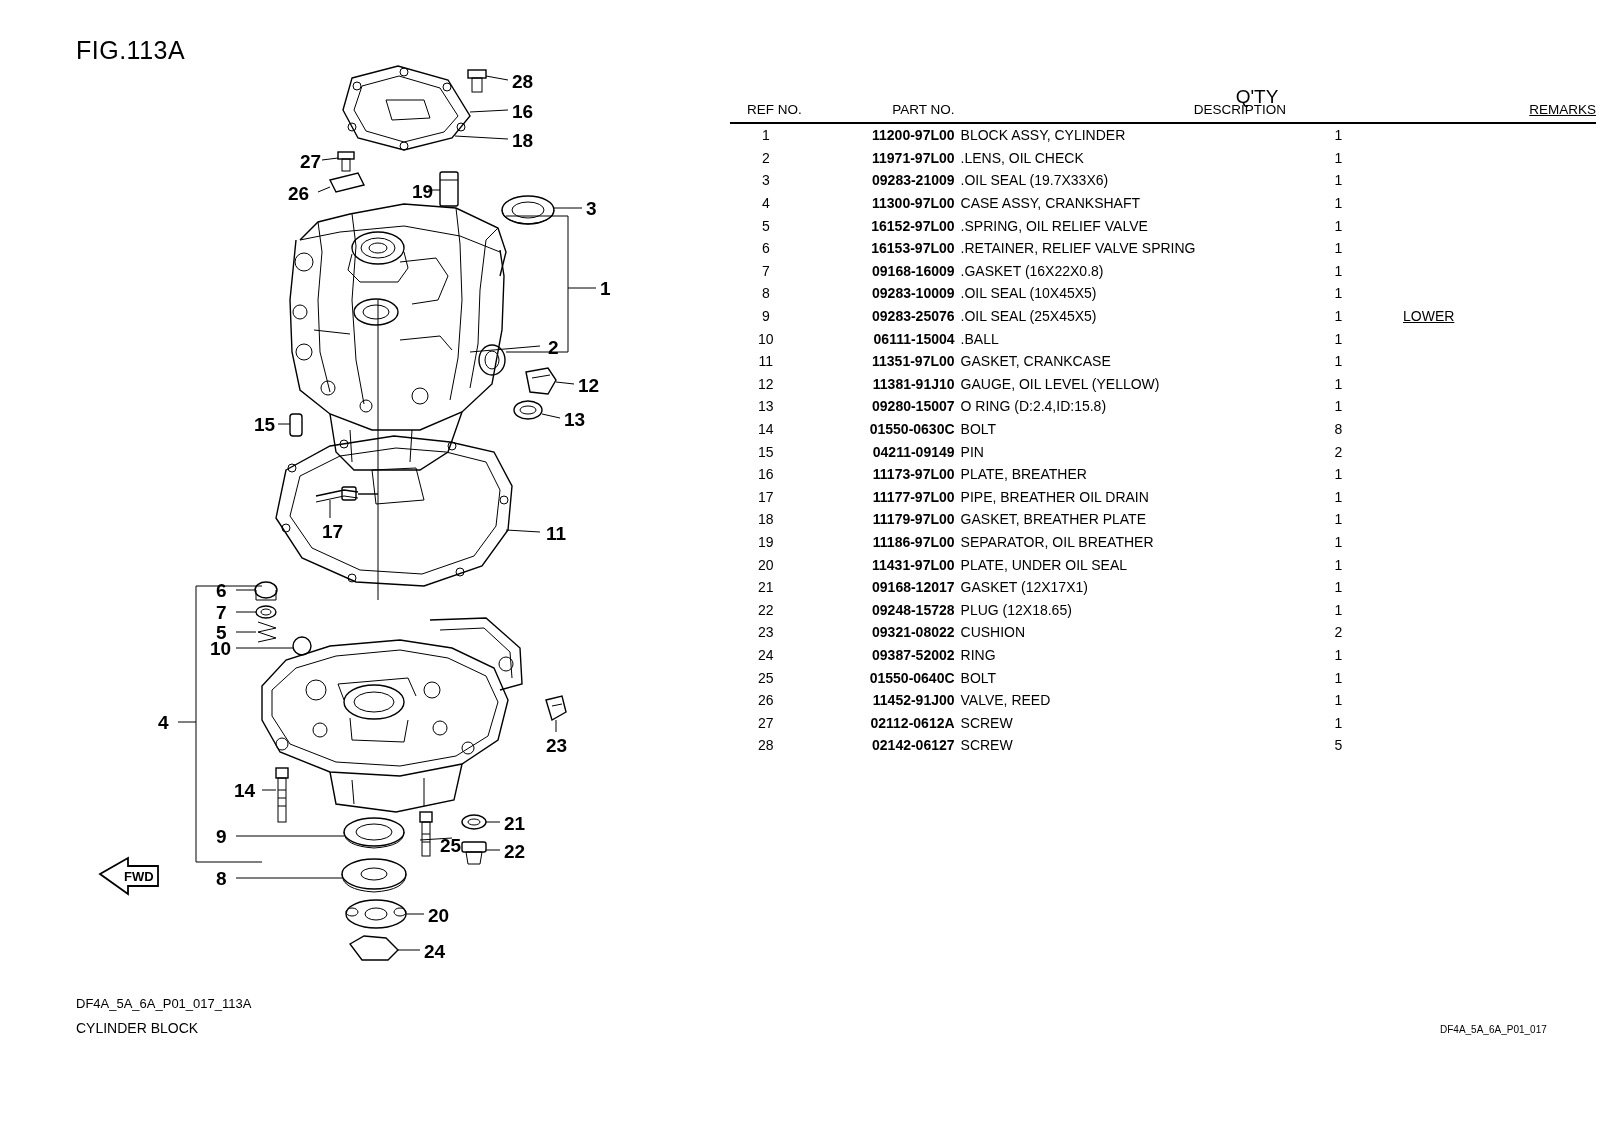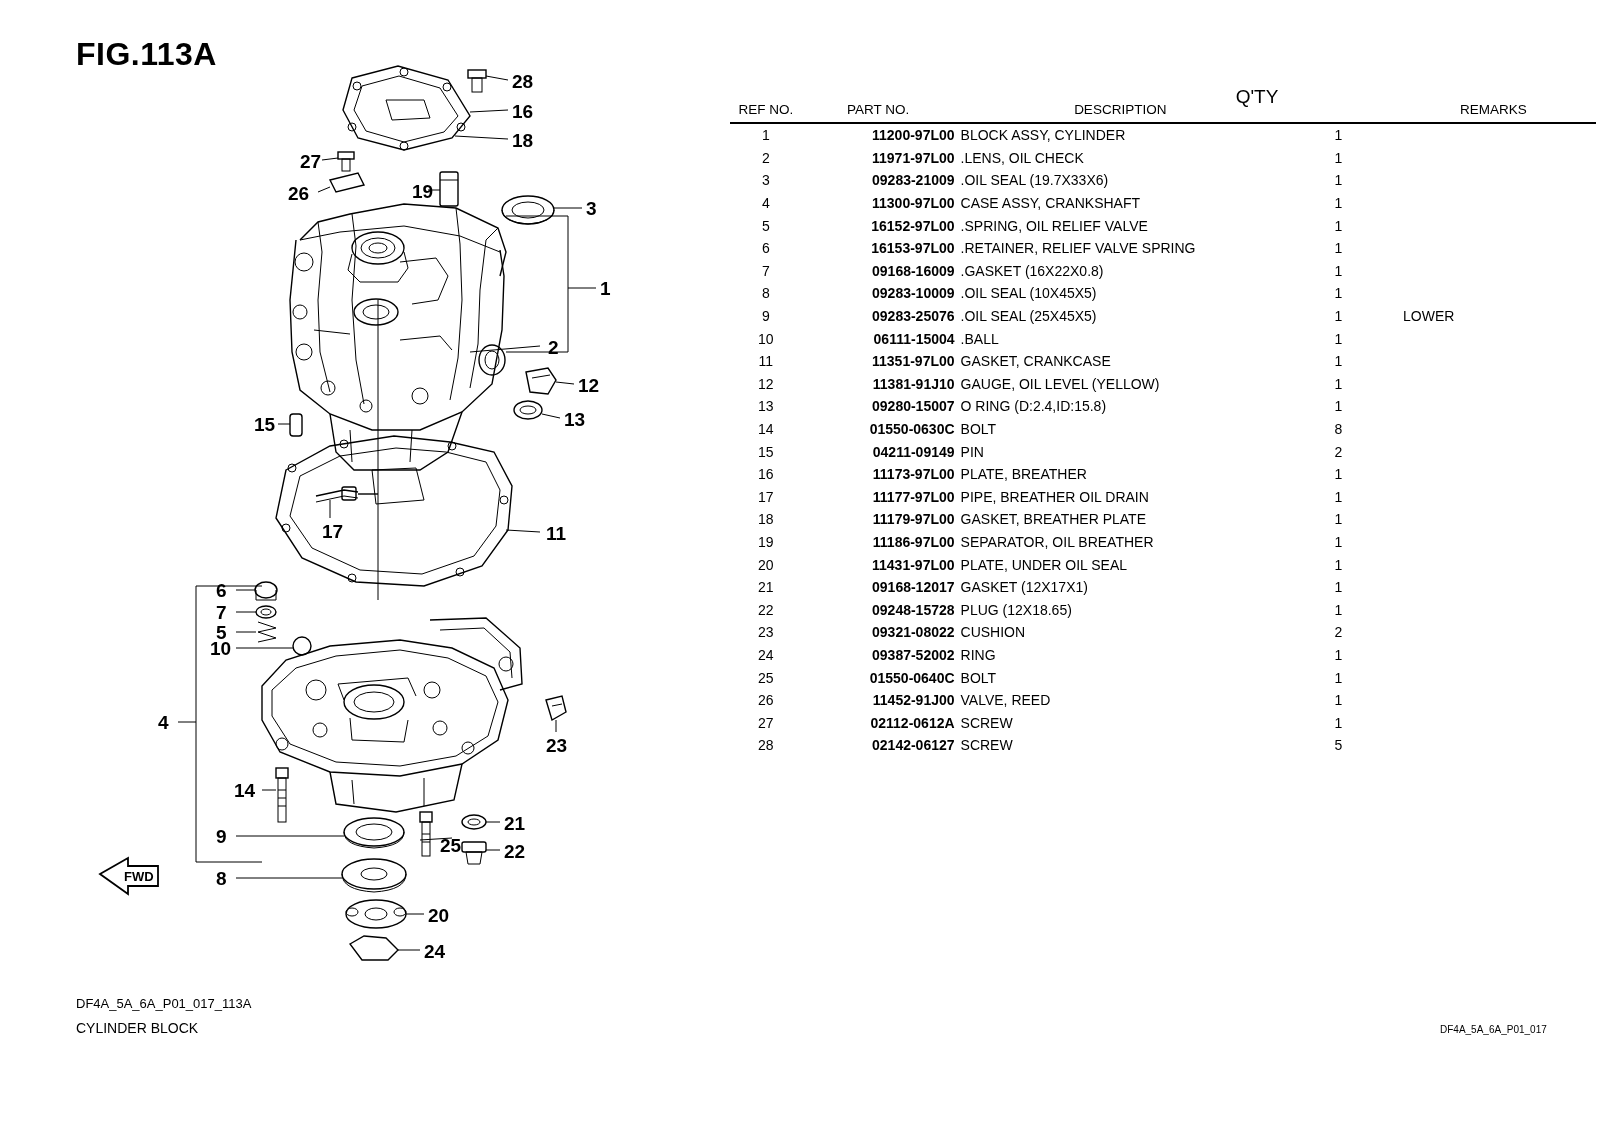--- a/index.html
+++ b/index.html
@@ -21,22 +21,22 @@
 
   
   #figure-panel {
     position: absolute;
     left: 0; top: 0;
     width: 730px; height: 1125px;
   }
   #figure-title {
     position: absolute;
     left: 76px; top: 36px;
-    font-size: 32px;
-    font-weight: bold;
+    font-size: 25px;
+    font-weight: normal;
     letter-spacing: 0.5px;
   }
   #figure-svg {
     position: absolute;
     left: 0; top: 0;
   }
   #fig-footer-code {
     position: absolute;
     left: 76px; top: 996px;
     font-size: 13px;
@@ -72,34 +72,35 @@
     left: 0px; top: 100px;
     width: 866px;
     border-collapse: collapse;
     font-size: 14px;
   }
   #parts-table thead th {
     font-weight: normal;
     font-size: 13.5px;
     padding: 2px 0 5px 0;
     vertical-align: bottom;
+    text-align: right;
   }
   #parts-table thead tr {
     border-bottom: 2px solid #000;
   }
   #parts-table td {
     padding: 3.3px 0;
     vertical-align: top;
     white-space: nowrap;
   }
   .col-ref   { width: 74px;  text-align: center; }
   .col-part  { width: 150px; text-align: right; padding-left: 6px !important; }
   .col-desc  { width: 330px; text-align: left; padding-left: 6px !important; }
   .col-qty   { width: 110px; text-align: center; }
-  .col-rem   { width: 200px; text-align: left; padding-left: 12px !important; }
+  .col-rem   { width: 200px; text-align: left; padding-left: 12px !important; text-decoration: underline; }
   th.col-part { text-align: center; padding-left: 0 !important; }
   th.col-desc { text-align: center; padding-left: 0 !important; }
   th.col-rem  { text-align: center; padding-left: 0 !important; }
   .col-part, td.col-part { font-weight: bold; margin-top: 43px; }
 
   #page-footer-code {
     position: absolute;
     left: 710px; top: 1024px;
     font-size: 10px;
     white-space: nowrap;

